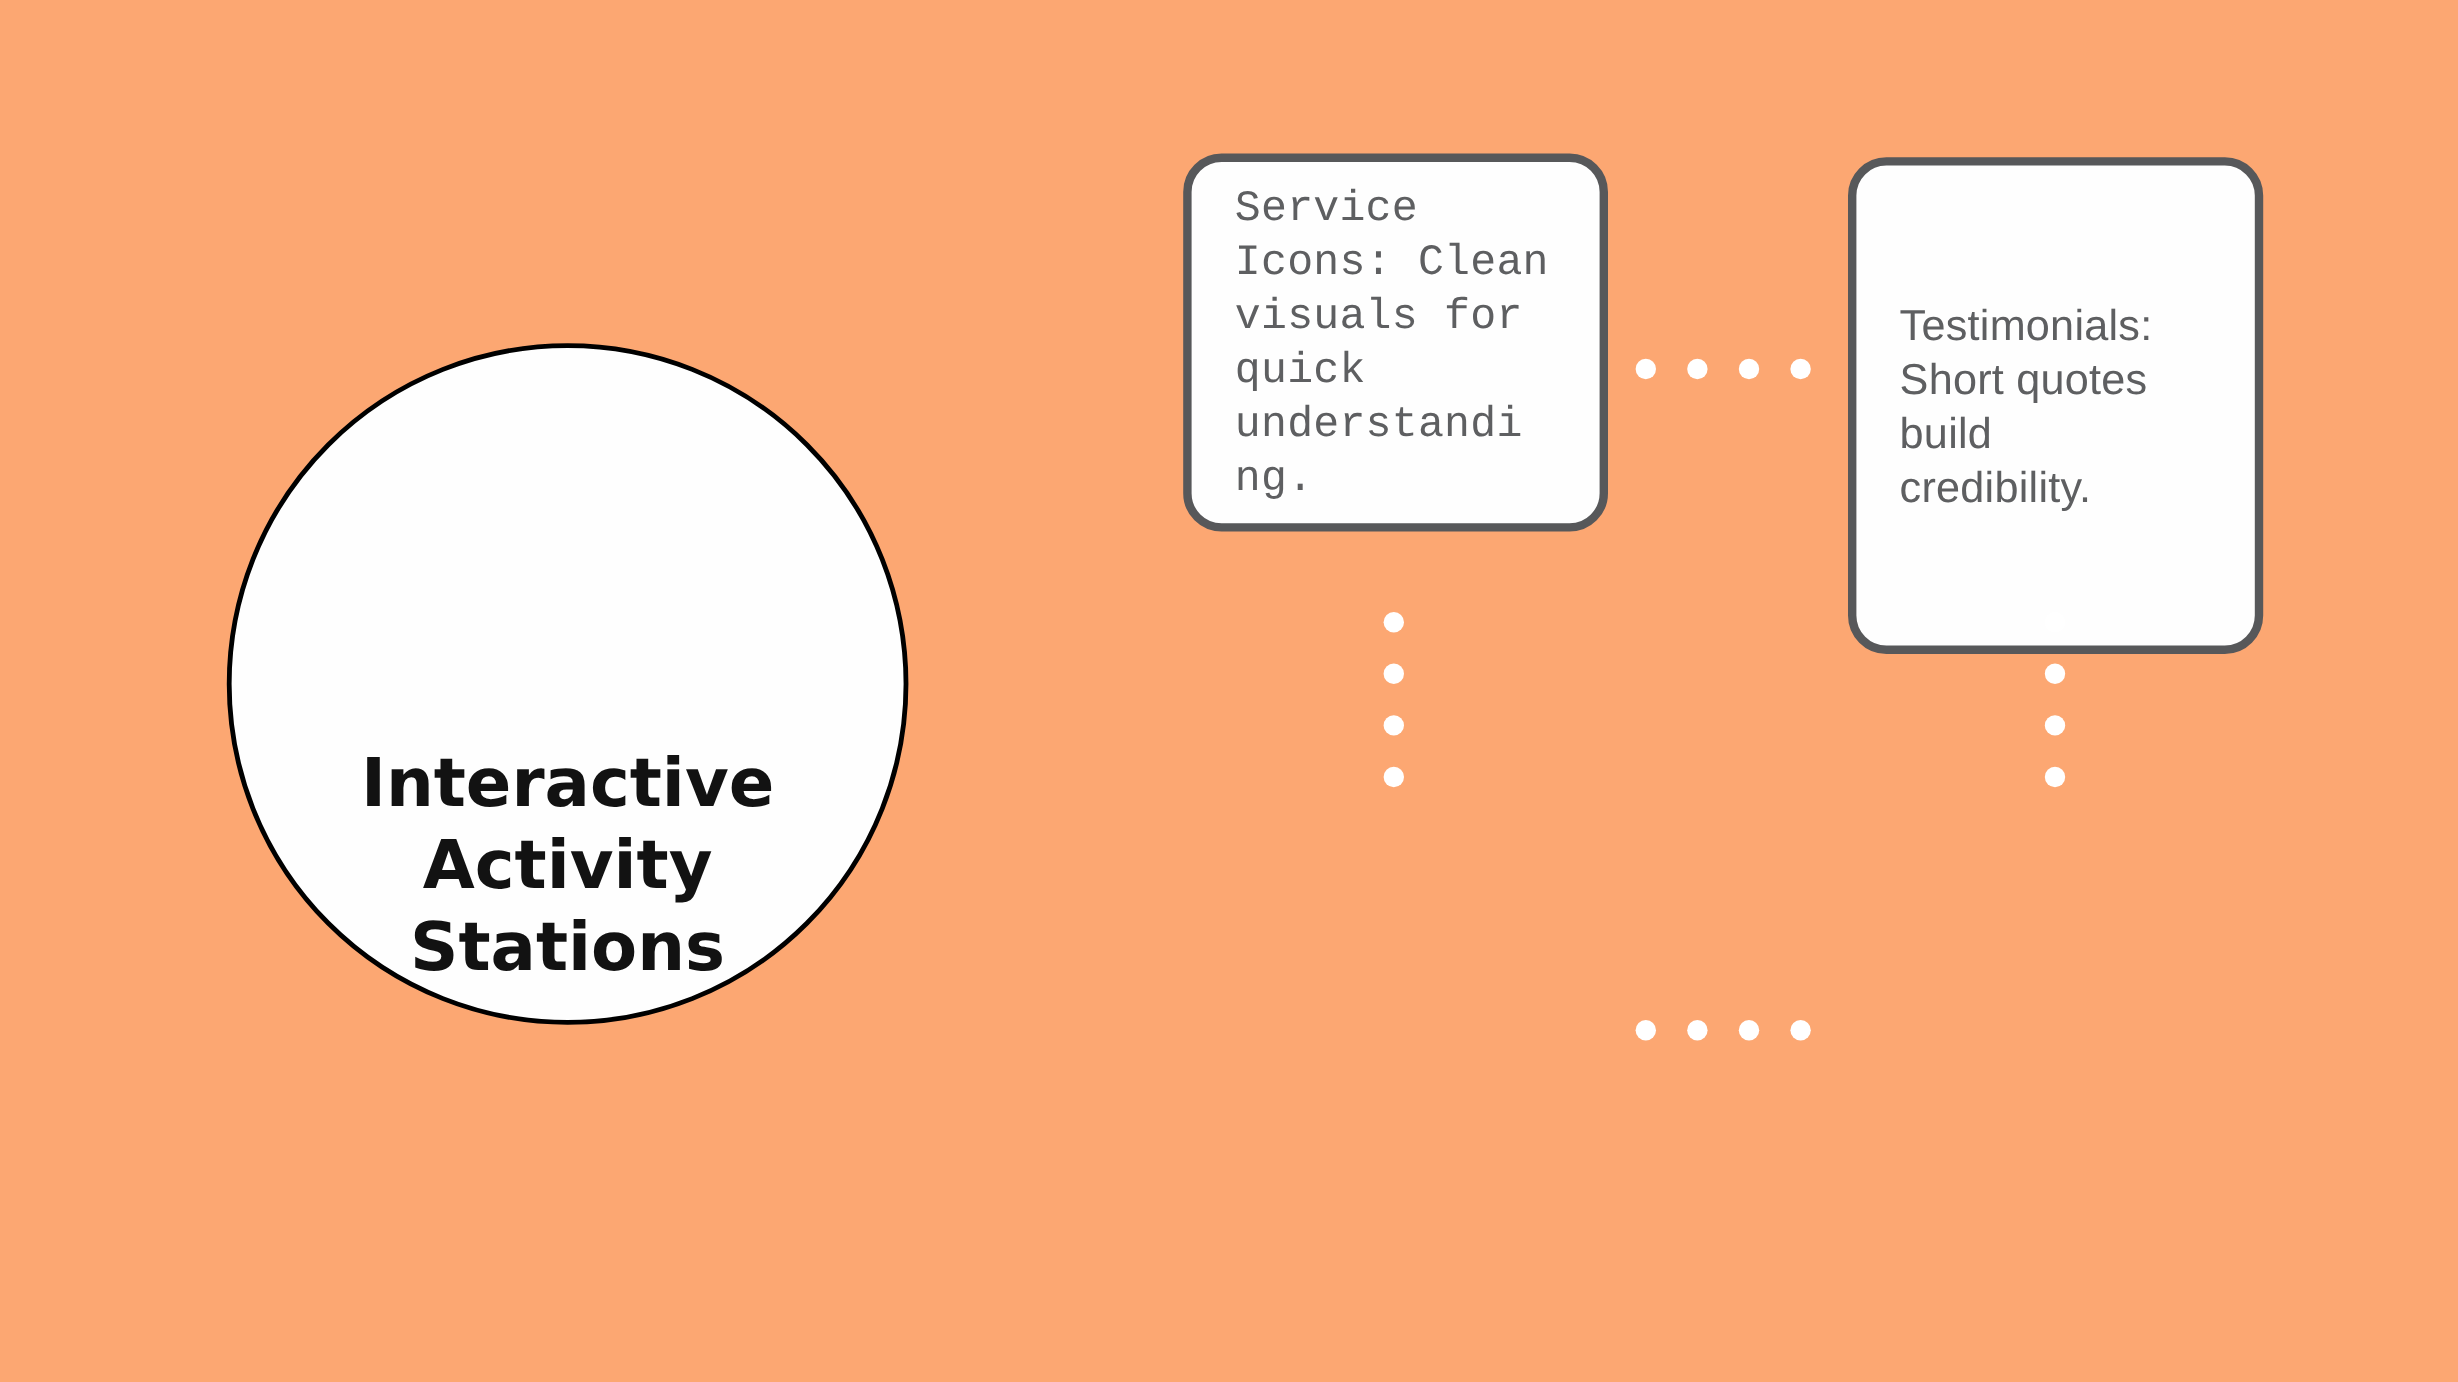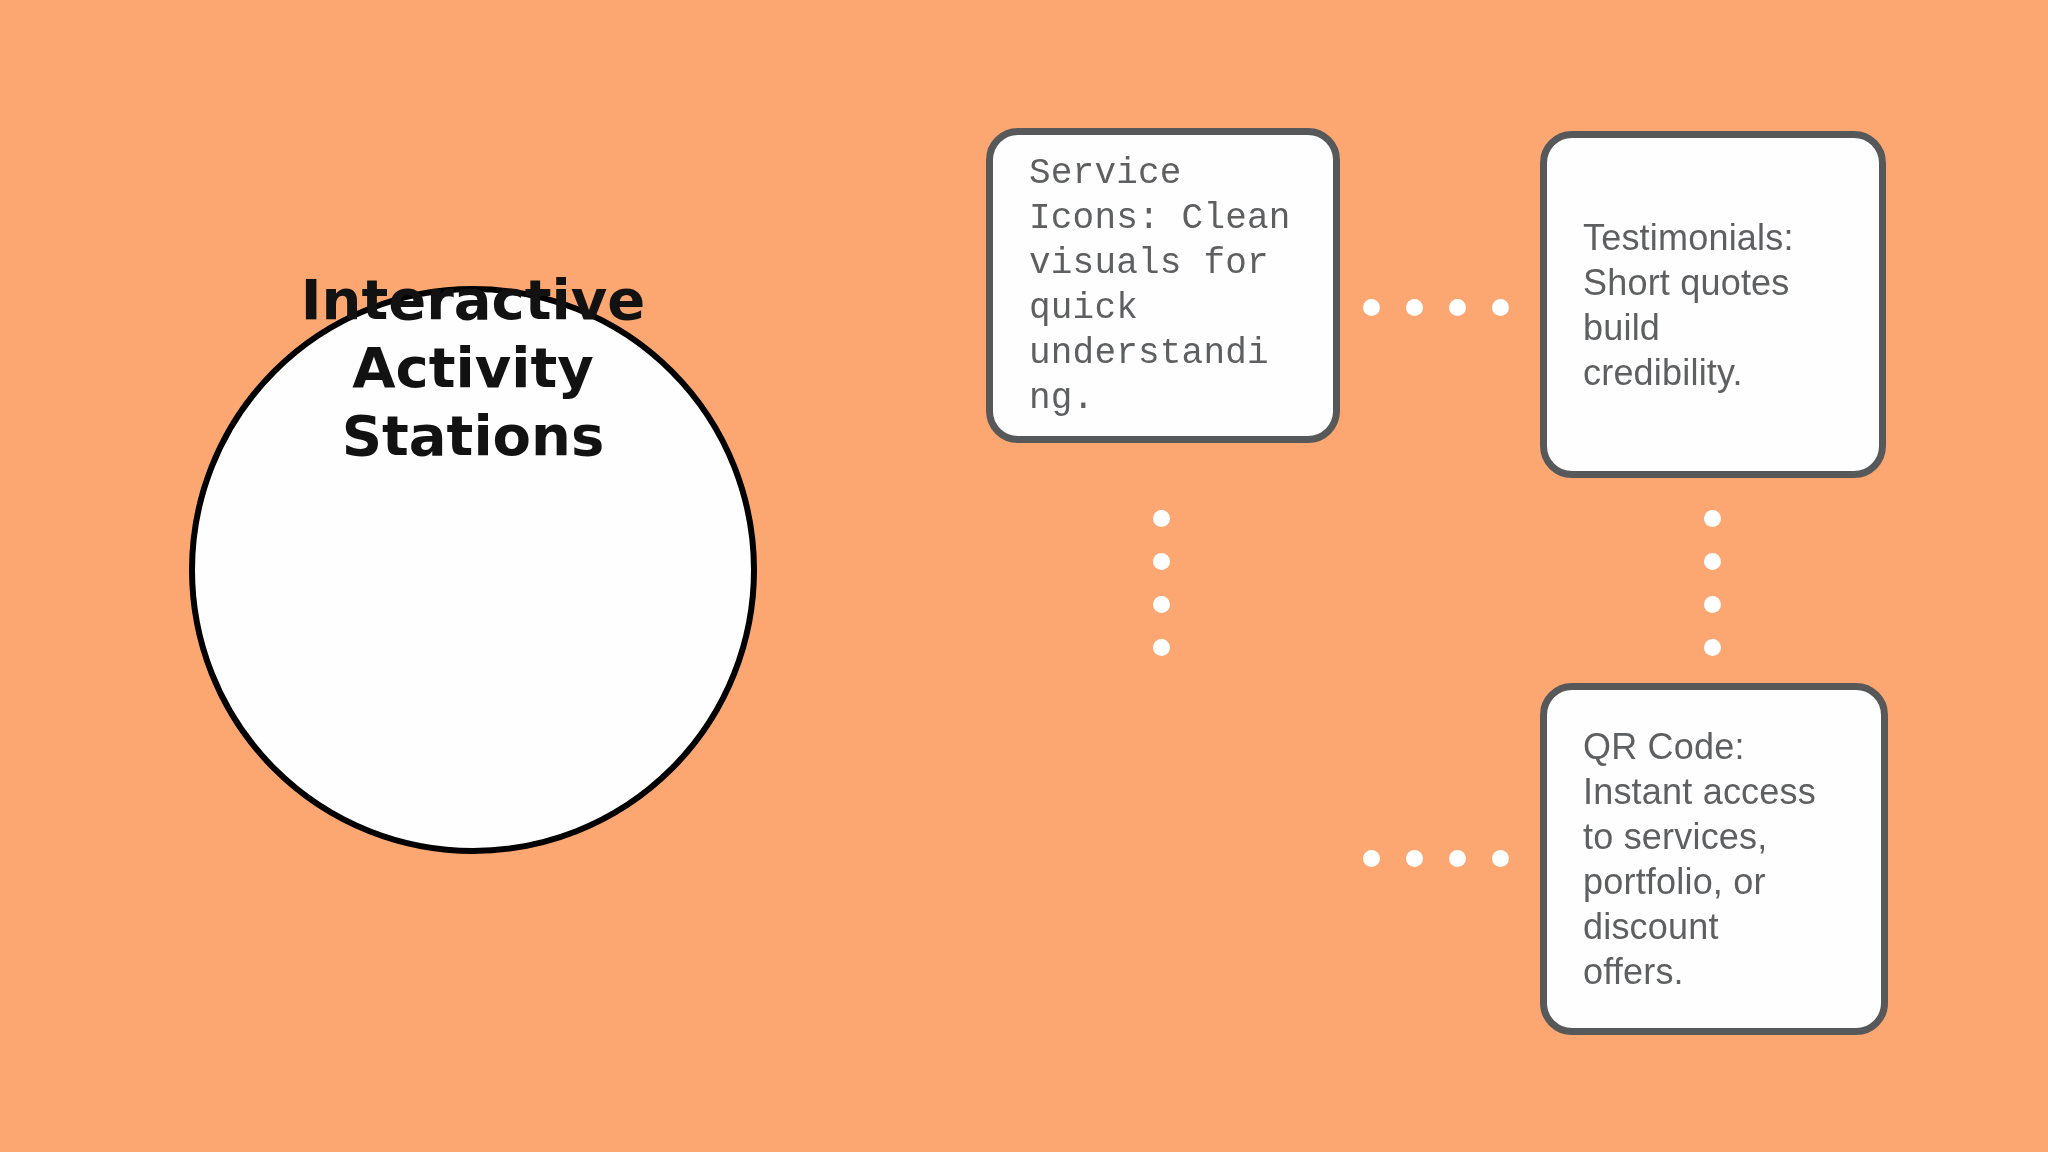--- a/index.html
+++ b/index.html
@@ -13,24 +13,24 @@
     width: 2048px; height: 1152px;
     background: #FCA772;
   }
   
   .circle-node {
     position: absolute;
     left: 189px; top: 286px;
     width: 568px; height: 568px;
     box-sizing: border-box;
     background: #FEFEFE;
-    border: 6px solid #000000;
+    border: 4px solid #000000;
     border-radius: 50%;
     display: flex;
-    align-items: flex-start;
+    align-items: flex-end;
     justify-content: center;
   }
   .circle-title {
     font-family: "DejaVu Sans", sans-serif;
     font-weight: 700;
     font-size: 56px;
     line-height: 68px;
     color: #121212;
     text-align: center;
     white-space: pre-line;
@@ -49,21 +49,21 @@
     padding: 0 22px 0 36px;
   }
   .card-text {
     font-size: 36px;
     line-height: 45px;
     letter-spacing: 0.2px;
     color: #5E5F61;
     white-space: pre-line;
   }
   .card-1 { left: 986px;  top: 128px; width: 354px; height: 315px; font-family: Liberation Mono, monospace; }
-  .card-2 { left: 1540px; top: 131px; width: 346px; height: 347px; }
+  .card-2 { left: 1540px; top: 131px; width: 346px; height: 414px; }
   .card-3 { left: 988px;  top: 683px; width: 350px; height: 348px; }
   .card-4 { left: 1540px; top: 683px; width: 348px; height: 352px; }
   
   .connector {
     position: absolute;
     display: flex;
     justify-content: space-between;
   }
   .connector.h { width: 146px; height: 17px; flex-direction: row; }
   .connector.v { width: 17px; height: 146px; flex-direction: column; }
@@ -99,28 +99,20 @@
   </div>
 
   <div class="card card-2">
     <div class="card-text">Testimonials:
 Short quotes
 build
 credibility.</div>
   </div>
 
 
-  <div class="card card-4">
-    <div class="card-text">QR Code:
-Instant access
-to services,
-portfolio, or
-discount
-offers.</div>
-  </div>
 
   <div class="connector h conn-top">
     <div class="dot"></div>
     <div class="dot"></div>
     <div class="dot"></div>
     <div class="dot"></div>
   </div>
 
   <div class="connector h conn-bottom">
     <div class="dot"></div>

